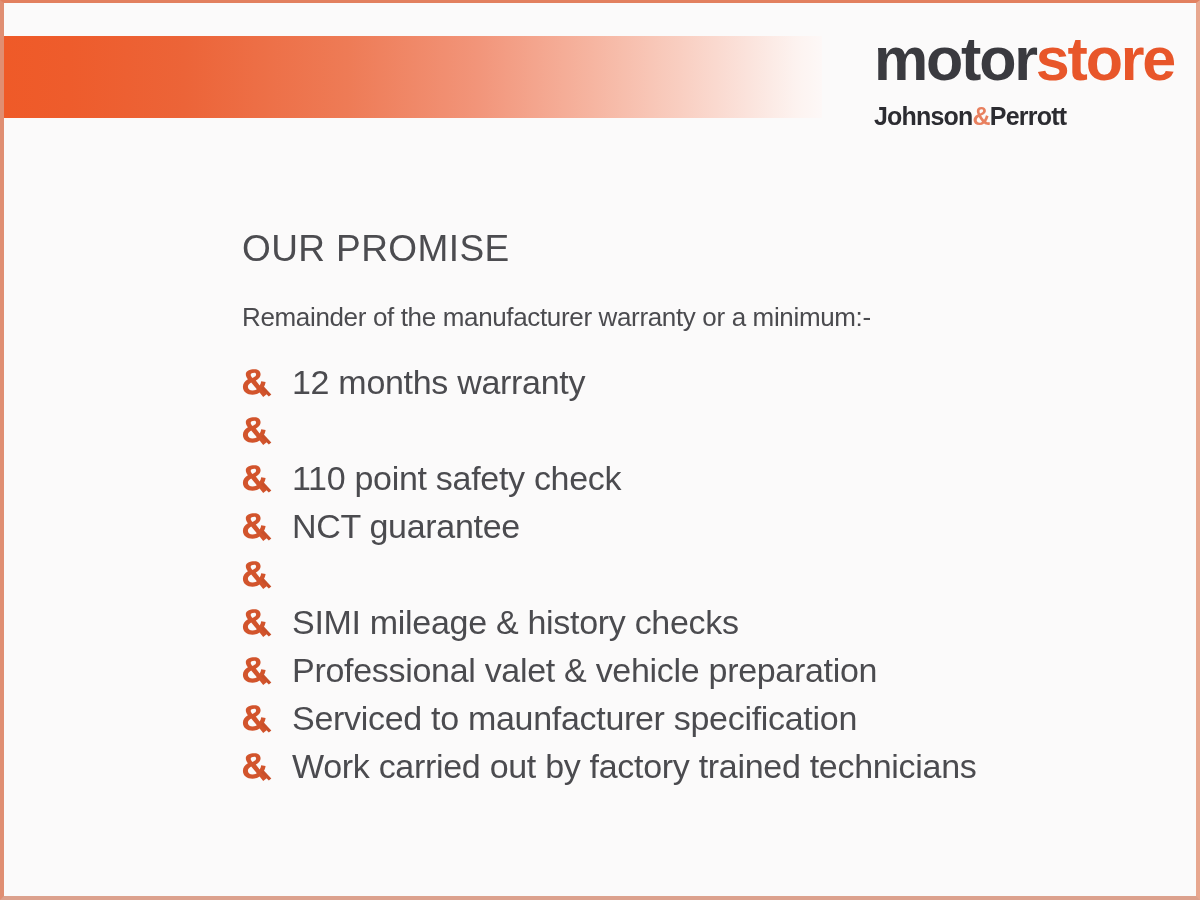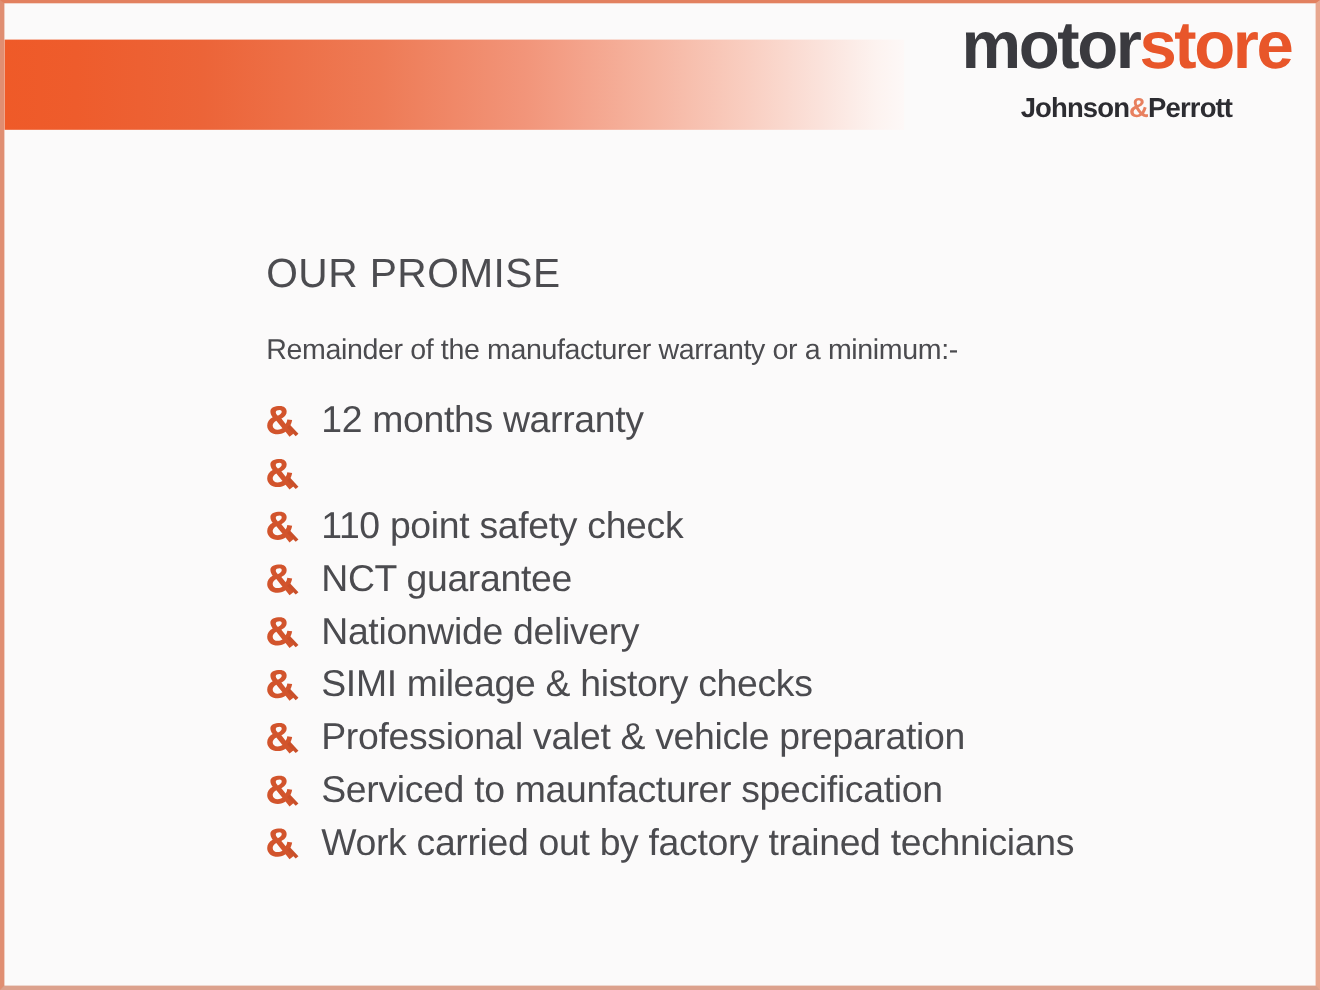--- a/index.html
+++ b/index.html
@@ -50,22 +50,22 @@
         #f6b5a1 72%,
         #f9cfc2 83%,
         #fbe3dc 91%,
         #fdf3f0 97%,
         #fdf8f7 100%);
   }
 
   .logo {
     position: absolute;
     right: 22px;
-    top: 10px;
-    text-align: center;
+    top: 28px;
+    text-align: left;
     line-height: 1;
     user-select: none;
   }
 
   .logo-main {
     font-size: 61px;
     font-weight: 700;
     letter-spacing: -2.2px;
     line-height: 0.94;
     white-space: nowrap;
@@ -200,21 +200,20 @@
     <span class="promise-text">NCT guarantee</span>
   </li>
 
   <li class="promise-item">
     <span class="bullet-icon">
       <svg width="30" height="32" viewBox="0 0 30 32" aria-hidden="true">
         <path d="M12.6 2.2c3.4 0 6.0 1.9 6.0 5.1 0 2.5-1.5 4.2-3.8 5.6l-1.0 .6 3.9 4.9c.8-1.2 1.3-2.6 1.5-4.1l4.4 .6c-.4 2.6-1.4 4.9-2.9 6.8l4.3 5.4-3.8 3.0-3.6-4.5c-1.9 1.4-4.3 2.2-7.0 2.2C4.9 27.8 .9 24.6 .9 19.8c0-3.3 1.9-5.7 5.0-7.5C4.6 10.6 3.8 9.0 3.8 7.0 3.8 3.9 7.6 2.2 12.6 2.2 Z M9.2 15.4c-2.1 1.2-3.3 2.6-3.3 4.4 0 2.3 1.9 3.8 4.6 3.8 1.6 0 3.1-.5 4.3-1.3 L9.2 15.4 Z M12.3 5.7c-2.2 0-3.6 .7-3.6 2.0 0 1.0 .6 2.0 1.9 3.3 l .7-.4c1.8-1.0 2.8-2.0 2.8-3.2 0-1.0-.7-1.7-1.8-1.7 Z" fill="#d2542c"></path>
         <path d="M19.0 21.5 l 7.8 8.0 2.5-2.1 -7.7-8.2 Z" fill="#c94f29"></path>
       </svg>
     </span>
-    <span class="promise-text">Nationwide delivery</span>
   </li>
 
   <li class="promise-item">
     <span class="bullet-icon">
       <svg width="30" height="32" viewBox="0 0 30 32" aria-hidden="true">
         <path d="M12.6 2.2c3.4 0 6.0 1.9 6.0 5.1 0 2.5-1.5 4.2-3.8 5.6l-1.0 .6 3.9 4.9c.8-1.2 1.3-2.6 1.5-4.1l4.4 .6c-.4 2.6-1.4 4.9-2.9 6.8l4.3 5.4-3.8 3.0-3.6-4.5c-1.9 1.4-4.3 2.2-7.0 2.2C4.9 27.8 .9 24.6 .9 19.8c0-3.3 1.9-5.7 5.0-7.5C4.6 10.6 3.8 9.0 3.8 7.0 3.8 3.9 7.6 2.2 12.6 2.2 Z M9.2 15.4c-2.1 1.2-3.3 2.6-3.3 4.4 0 2.3 1.9 3.8 4.6 3.8 1.6 0 3.1-.5 4.3-1.3 L9.2 15.4 Z M12.3 5.7c-2.2 0-3.6 .7-3.6 2.0 0 1.0 .6 2.0 1.9 3.3 l .7-.4c1.8-1.0 2.8-2.0 2.8-3.2 0-1.0-.7-1.7-1.8-1.7 Z" fill="#d2542c"></path>
         <path d="M19.0 21.5 l 7.8 8.0 2.5-2.1 -7.7-8.2 Z" fill="#c94f29"></path>
       </svg>
     </span>
     <span class="promise-text">SIMI mileage &amp; history checks</span>

